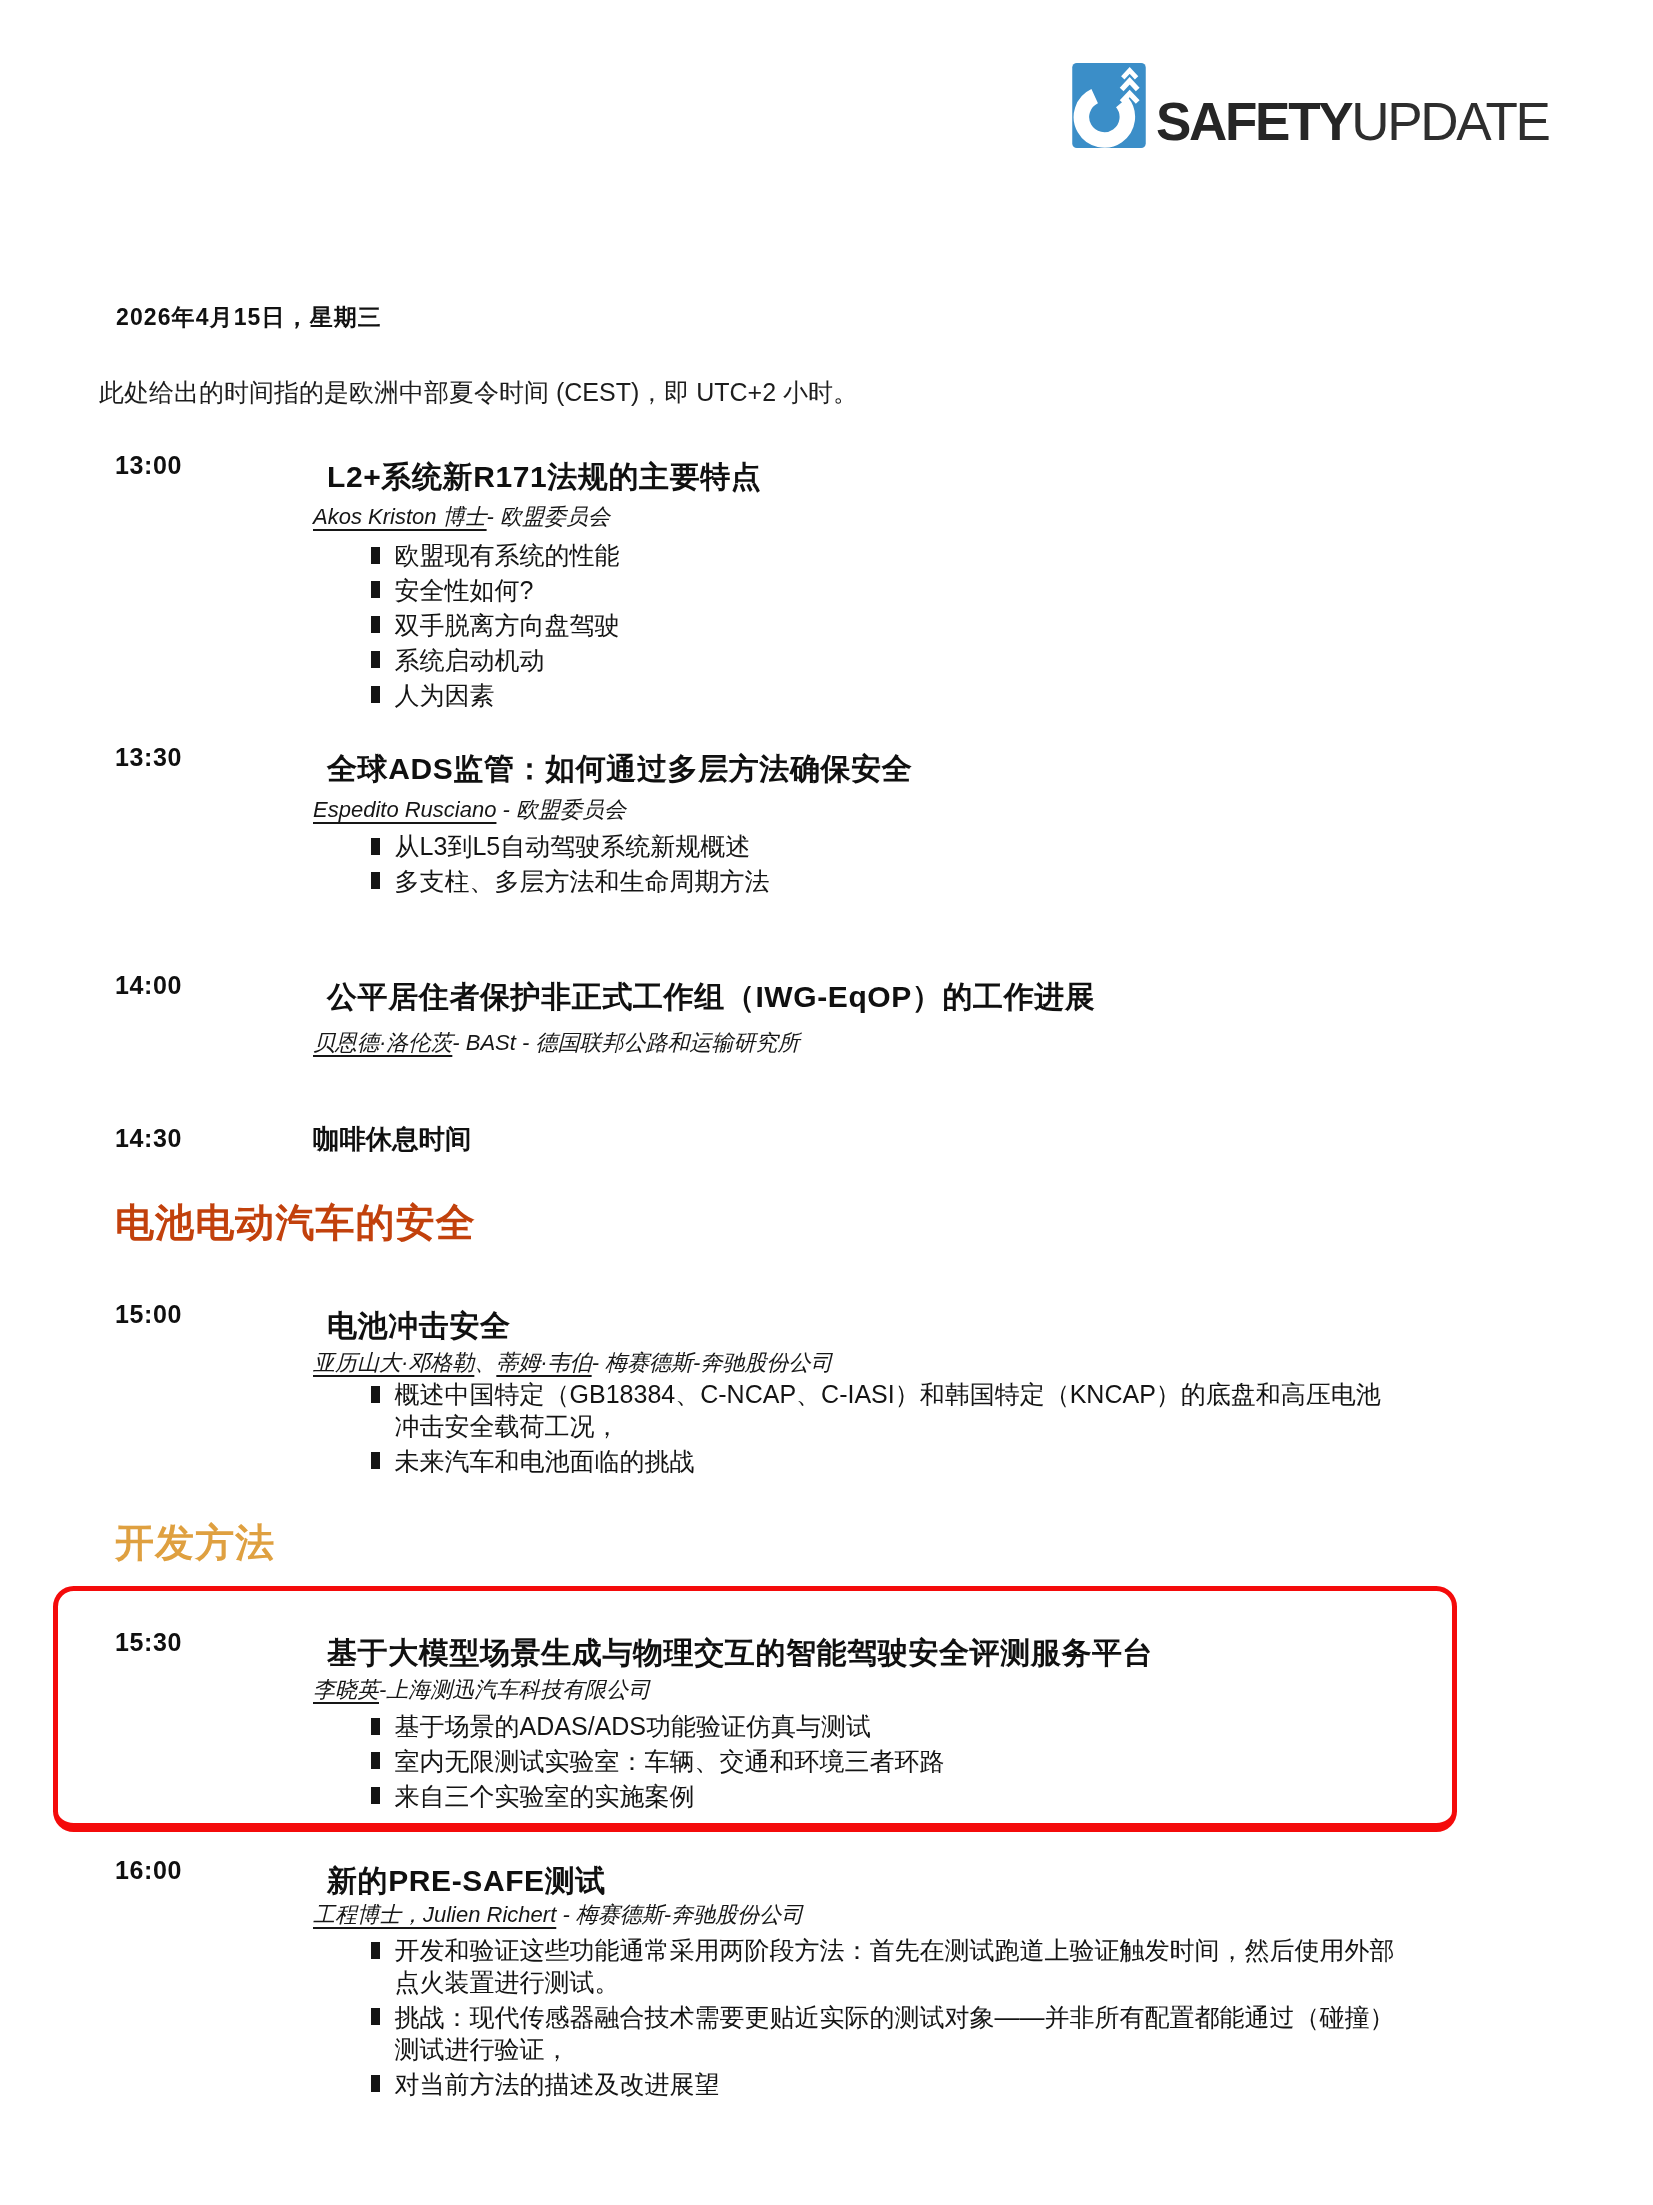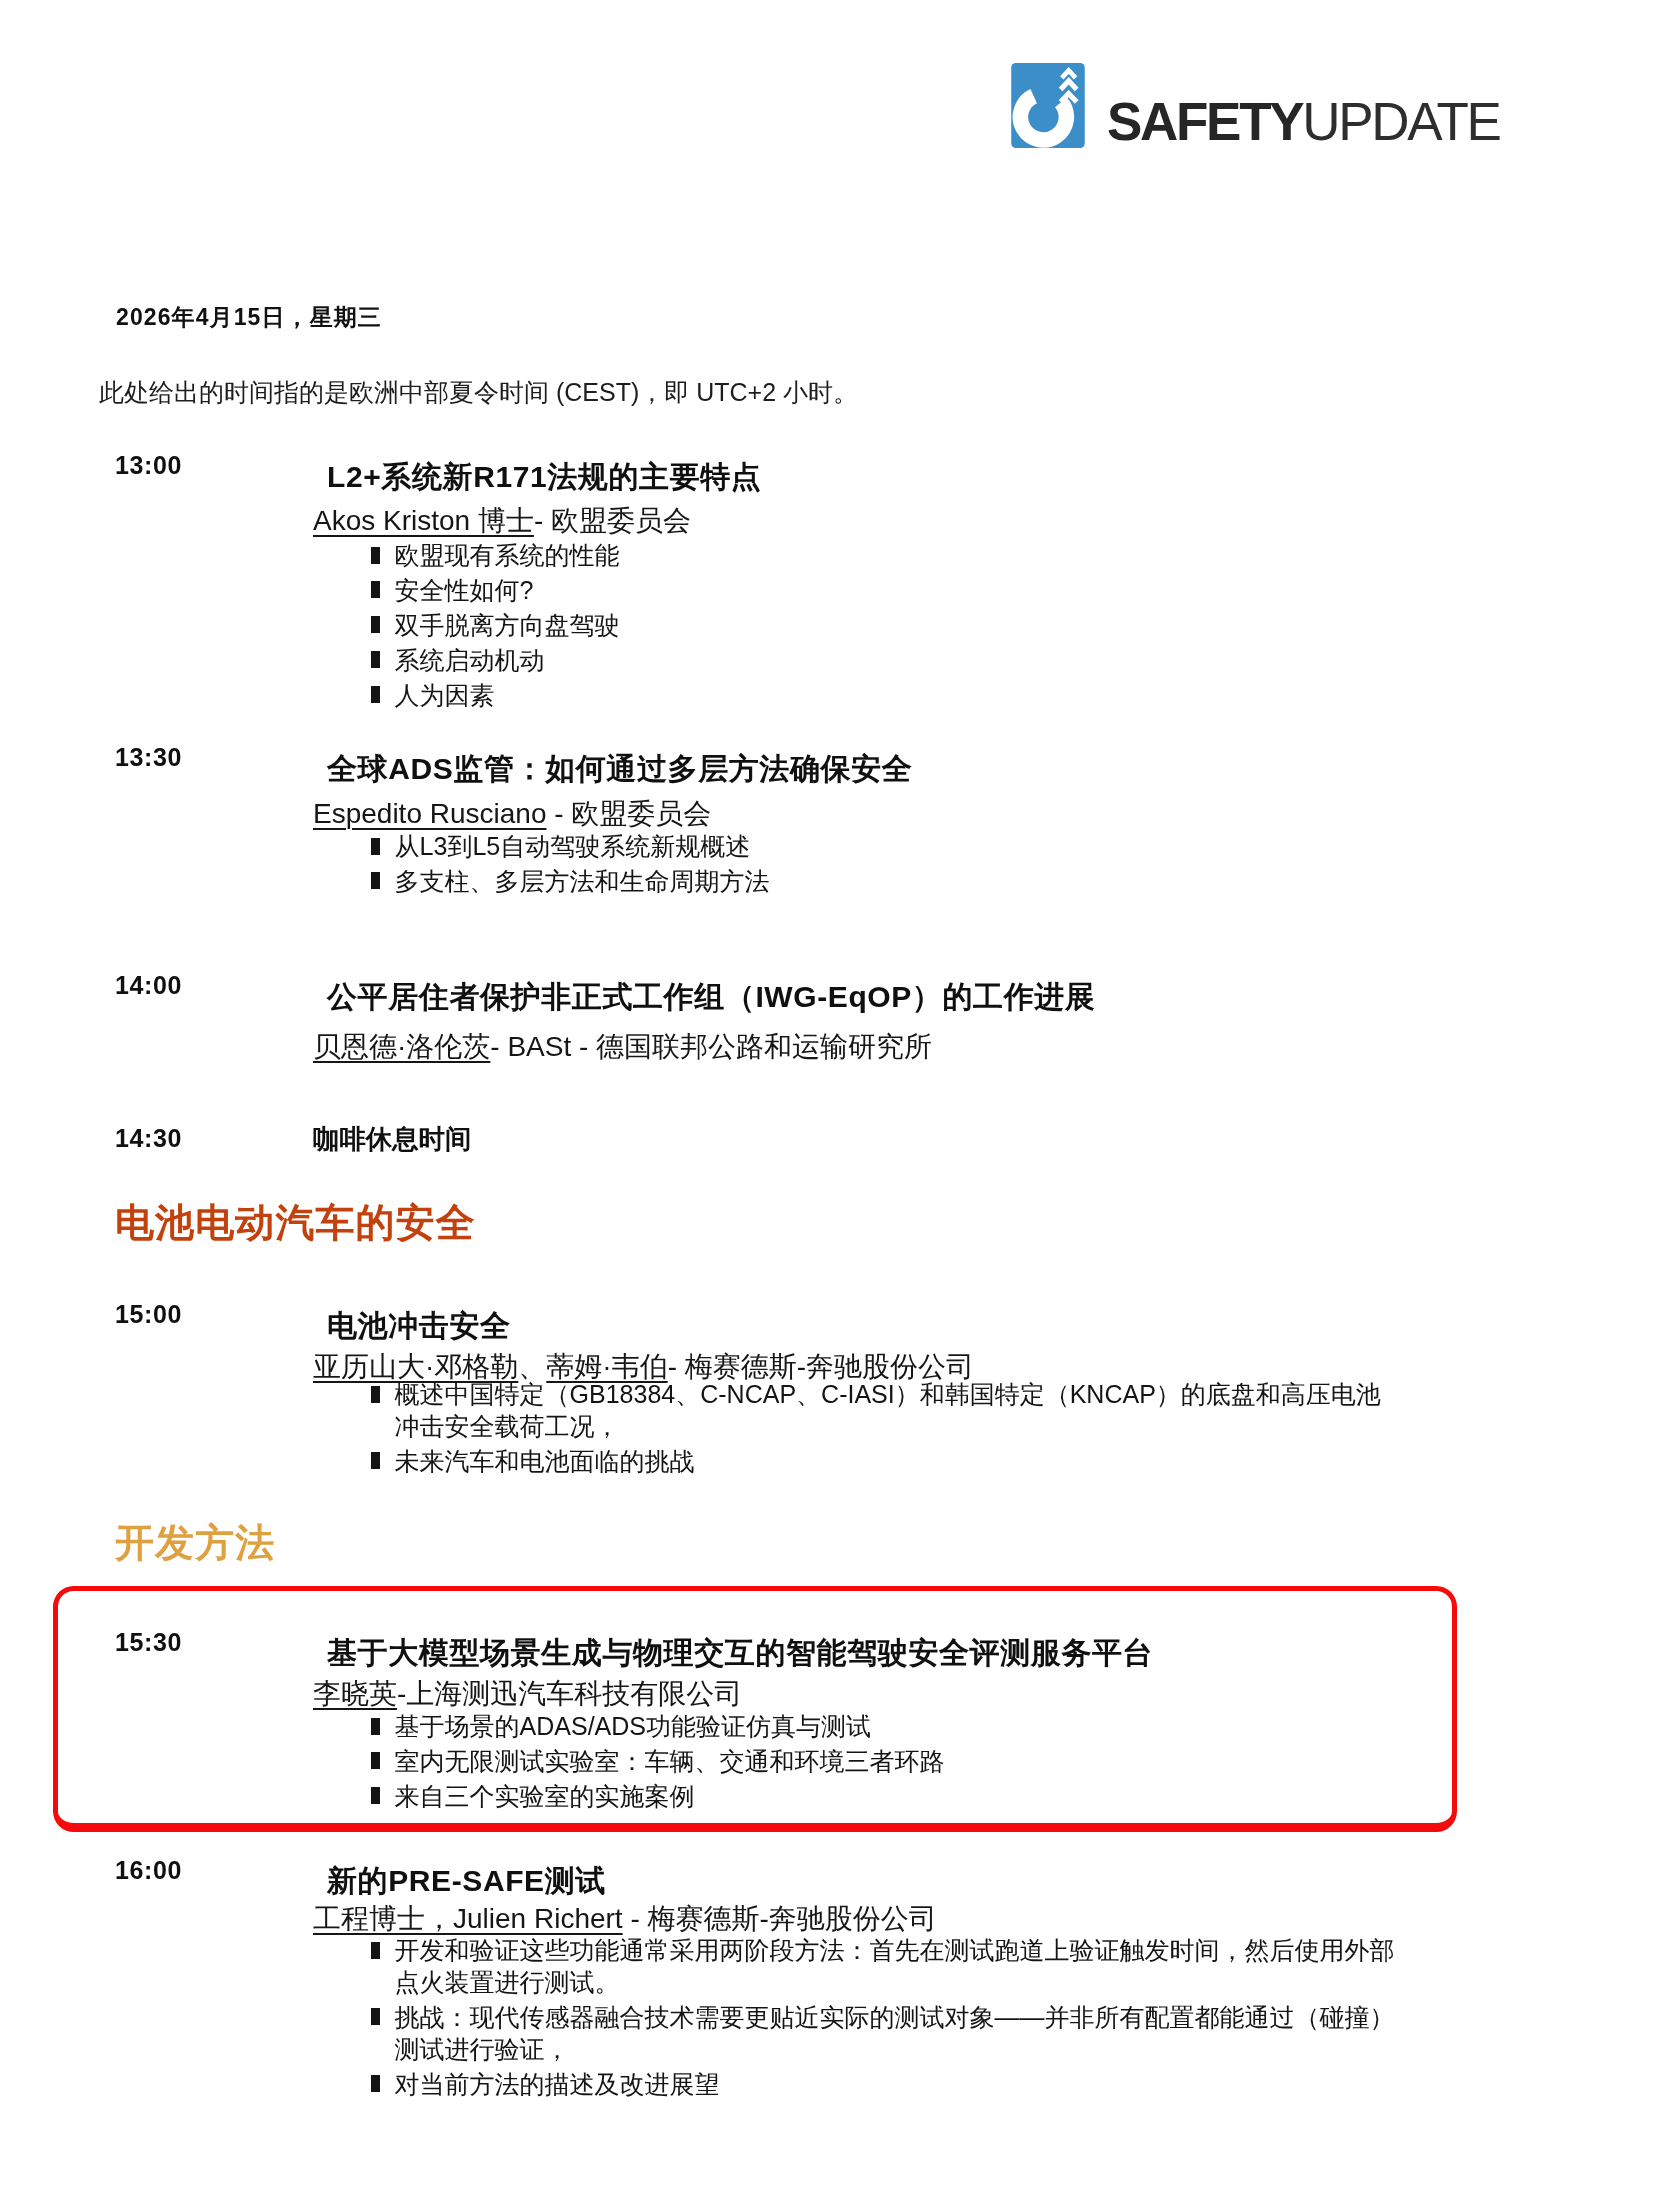--- a/index.html
+++ b/index.html
@@ -1,31 +1,31 @@
 <!DOCTYPE html>
 <html style="font-size:9.2px"><head>
 <meta charset="utf-8">
 <style>
   html,body{margin:0;padding:0;background:#ffffff;}
   body{
     width:1654px;height:2205px;position:relative;overflow:hidden;
     font-family:"Liberation Sans","DejaVu Sans",sans-serif;color:#1b1b1b;
   }
   
-  .logo{position:absolute;top:63px;left:1011px;display:flex;align-items:flex-end;gap:22px;}
+  .logo{position:absolute;top:63px;left:1072px;display:flex;align-items:flex-end;gap:10px;}
   .logo-text{font-size:53px;line-height:55px;letter-spacing:-2.3px;color:#262626;white-space:nowrap;padding-bottom:1.1px;}
   .logo-text .w1{font-weight:800;}
   .logo-text .w2{font-weight:300;color:#2e2e2e;}
   
   .date-heading{position:absolute;left:116px;top:287px;font-size:23px;font-weight:bold;color:#111;letter-spacing:1.1px;}
   .tz-note{position:absolute;left:99px;top:351px;font-size:25px;color:#1d1d1d;}
   
   .time{position:absolute;left:115px;font-size:25px;font-weight:bold;color:#101010;letter-spacing:0.6px;}
   .stitle{position:absolute;left:313px;margin:14px;font-size:30px;font-weight:bold;color:#101010;letter-spacing:0.6px;max-width:1206px;white-space:nowrap;}
-  .speaker{position:absolute;left:313px;margin:0;font-size:28px;color:#161616;white-space:nowrap;}
+  .speaker{position:absolute;left:313px;margin:0;font-size:22px;font-style:italic;color:#161616;white-space:nowrap;}
   .speaker .u{text-decoration:underline;text-decoration-thickness:1.7px;text-underline-offset:4.6px;}
   .bullets{position:absolute;left:355px;}
   .bullet{display:flex;align-items:flex-start;gap:15px;margin-bottom:2.9px;padding-left:16px;}
   .bullet .sq{flex:0 0 auto;width:8.6px;height:17px;margin-top:7.5px;background:#141414;}
   .bullet .bt{font-size:25px;line-height:32px;color:#141414;max-width:1002px;}
   .break-label{position:absolute;left:313px;margin:0;font-size:26.4px;font-weight:bold;color:#101010;}
   .group-header{position:absolute;left:115px;margin:0;font-size:39px;font-weight:bold;letter-spacing:1.1px;}
   
   .hl-box{position:absolute;left:53px;top:1586px;width:1394px;height:232px;
     border-style:solid;border-width:5.2px 5.2px 9.2px 5.2px;border-radius:20.7px;background:transparent;}

